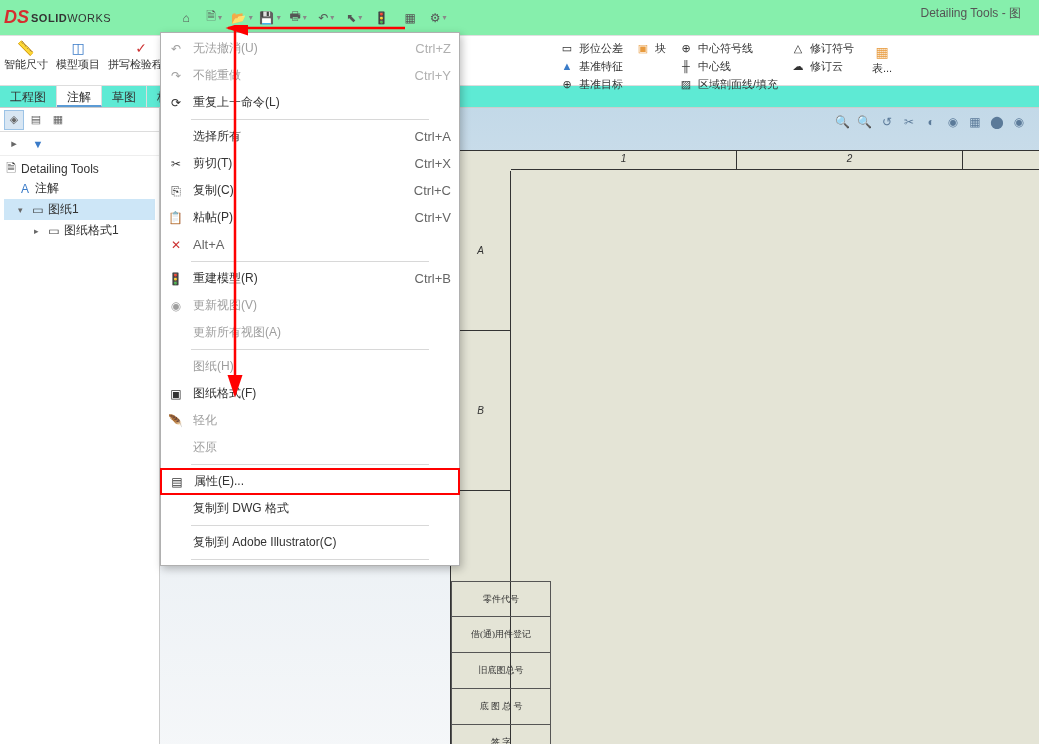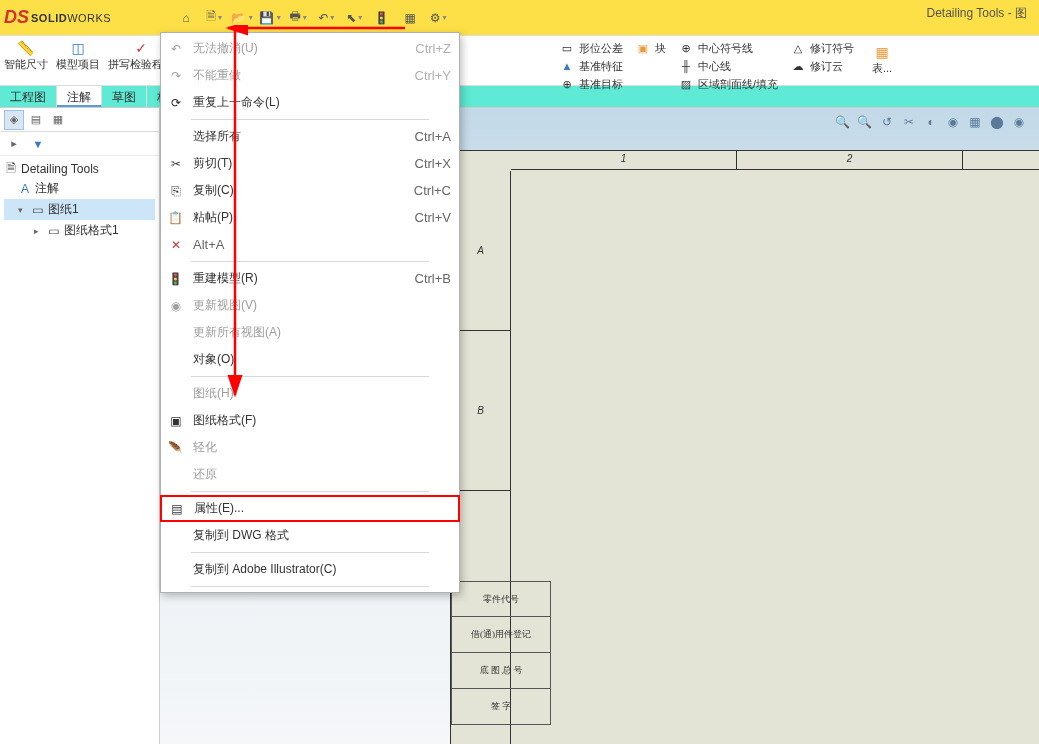--- a/index.html
+++ b/index.html
@@ -1,30 +1,30 @@
 <!DOCTYPE html>
 <html><head>
   <meta charset="utf-8">
   <style>
     * { margin: 0; padding: 0; box-sizing: border-box; font-family: "Microsoft YaHei", "Segoe UI", sans-serif; }
     body { background: #fff; font-size: 12px; color: #333; overflow: hidden; width: 1039px; height: 744px; position: relative; }
     
-    .menubar { height: 36px; background: #fde047; display: flex; align-items: center; padding: 8px 4px; border-bottom: 1px solid #e0e0e0; }
+    .menubar { height: 36px; background: #86efac; display: flex; align-items: center; padding: 8px 4px; border-bottom: 1px solid #e0e0e0; }
     .logo { display: flex; align-items: center; gap: 2px; margin-right: 12px; }
     .logo-icon { color: #d62e2e; font-size: 18px; font-weight: bold; font-style: italic; }
     .logo-text { font-size: 11px; letter-spacing: 0.5px; }
     .logo-bold { font-weight: bold; }
     .menu-items { display: flex; gap: 2px; }
     .menu-item { padding: 3px 6px; cursor: pointer; }
     .menu-item.highlighted { border: 2px solid #ff0000; padding: 1px 4px; }
     .pin-icon { margin-left: 6px; color: #666; }
     .quick-toolbar { display: flex; align-items: center; gap: 2px; margin-left: 50px; }
     .qt-btn { width: 26px; height: 22px; display: flex; align-items: center; justify-content: center; cursor: pointer; color: #555; }
     .qt-dropdown::after { content: '▾'; font-size: 8px; margin-left: 2px; color: #888; }
-    .title-right { position: absolute; right: 12px; top: 5px; color: #555; }
+    .title-right { position: absolute; right: 18px; top: 5px; color: #555; }
     
     .toolbar-row { height: 50px; background: #fff; display: flex; border-bottom: 1px solid #ddd; }
     .tb-group { display: flex; flex-direction: column; align-items: center; padding: 2px 4px; min-width: 30px; }
     .tb-icon { width: 24px; height: 20px; display: flex; align-items: center; justify-content: center; color: #3a7bc8; font-size: 14px; }
     .tb-label { font-size: 11px; color: #333; text-align: center; line-height: 1.1; }
     .tb-right-sec { display: flex; gap: 12px; padding: 4px 8px; }
     .tb-col { display: flex; flex-direction: column; gap: 2px; }
     .tb-item { display: flex; align-items: center; gap: 4px; font-size: 11px; cursor: pointer; }
     .tb-item-icon { width: 16px; height: 16px; display: inline-flex; align-items: center; justify-content: center; }
     
@@ -225,20 +225,21 @@
         <div class="ruler-cell">3</div>
       </div>
       <div class="sheet-ruler-left">
         <div class="ruler-cell-v">A</div>
         <div class="ruler-cell-v">B</div>
       </div>
 
       <div class="title-block">
         <div class="tb-cell">零件代号</div>
         <div class="tb-cell">借(通)用件登记</div>
+        <div class="tb-cell">旧底图总号</div>
         <div class="tb-cell">底 图 总 号</div>
         <div class="tb-cell">签    字</div>
       </div>
 
     </div>
   </div>
 </div>
 
 <div class="context-menu">
   <div class="cm-item disabled">
@@ -286,24 +287,20 @@
       <span class="cm-label">重建模型(R)</span>
       <span class="cm-shortcut">Ctrl+B</span>
     </div>
   <div class="cm-item disabled">
       <span class="cm-icon">◉</span>
       <span class="cm-label">更新视图(V)</span>
     </div>
   <div class="cm-item disabled">
       <span class="cm-icon"></span>
       <span class="cm-label">更新所有视图(A)</span>
-    </div>
-  <div class="cm-item">
-      <span class="cm-icon"></span>
-      <span class="cm-label">对象(O)</span>
     </div>
   <div class="cm-sep"></div>
   <div class="cm-item disabled">
       <span class="cm-icon"></span>
       <span class="cm-label">图纸(H)</span>
     </div>
   <div class="cm-item">
       <span class="cm-icon">▣</span>
       <span class="cm-label">图纸格式(F)</span>
     </div>

